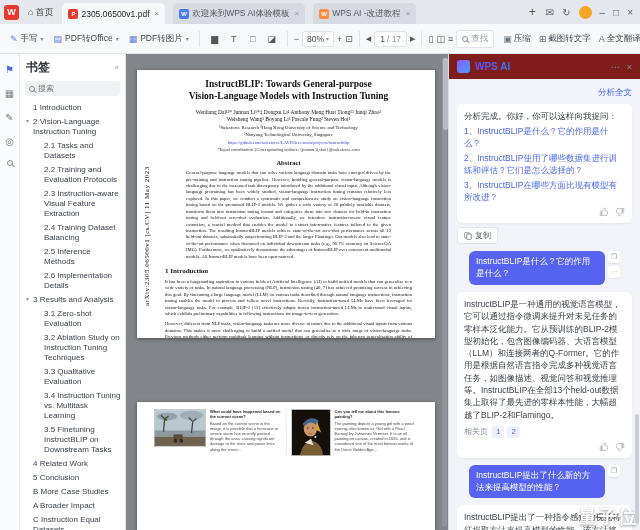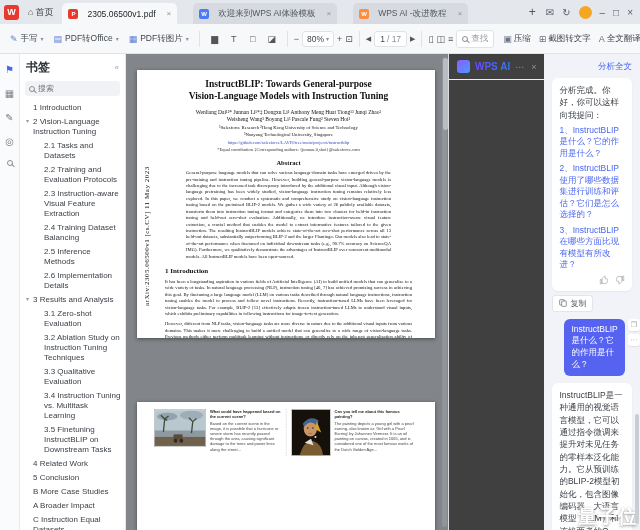--- a/index.html
+++ b/index.html
@@ -3,21 +3,21 @@
 <meta charset="utf-8">
 <style>
   *{margin:0;padding:0;box-sizing:border-box}
   html,body{width:640px;height:530px;overflow:hidden}
   body{font-family:"Liberation Sans","DejaVu Sans",sans-serif;font-size:9px;color:#333;background:#eef0f3}
   
   .titlebar{height:24px;background:#e4e7ec;display:flex;align-items:center;padding:0 4px;gap:4px}
   .wps-logo{width:15px;height:15px;background:#e8392f;border-radius:3px;color:#fff;font-weight:bold;font-size:9px;display:flex;align-items:center;justify-content:center;flex:none}
   .home-btn{display:flex;align-items:center;gap:2px;font-size:9px;color:#444;padding:0 5px;height:18px;border-radius:3px;flex:none}
   .tabs{display:flex;align-items:flex-end;height:24px;flex:1;min-width:0;overflow:hidden}
-  .tab{display:flex;align-items:center;gap:9px;height:21px;padding:0 6px;font-size:8.5px;color:#51565c;background:#d7dbe1;border-radius:5px 5px 0 0;margin-right:16px;max-width:165px;white-space:nowrap;overflow:hidden;flex:none}
+  .tab{display:flex;align-items:center;gap:3px;height:21px;padding:0 6px;font-size:8.5px;color:#51565c;background:#d7dbe1;border-radius:5px 5px 0 0;margin-right:8px;max-width:165px;white-space:nowrap;overflow:hidden;flex:none}
   .tab.active{background:#f7f8fa;color:#23262a}
   .tab .lbl{overflow:hidden;text-overflow:ellipsis}
   .ficon{width:10px;height:10px;border-radius:2px;color:#fff;font-size:6px;font-weight:bold;display:flex;align-items:center;justify-content:center;flex:none;background:#888}
   .ficon.pdf{background:#e8392f}.ficon.doc{background:#4a7bf6}.ficon.doc2{background:#ff8c3e}
   .tab-close{color:#8a9098;font-size:8px;margin-left:2px}
   .newtab{font-size:12px;color:#555;padding:0 6px;flex:none}
   .tb-right{display:flex;align-items:center;gap:8px;color:#5a6068;font-size:10px;padding-right:3px;flex:none}
   .avatar{width:13px;height:13px;border-radius:50%;background:#f5a623;color:#fff;font-size:7px;display:flex;align-items:center;justify-content:center}
   
   .toolbar{height:30px;background:#f7f8fa;border-bottom:1px solid #dfe2e7;display:flex;align-items:center;padding:0 6px;gap:3px;font-size:8.5px;color:#41464c;white-space:nowrap}
@@ -69,21 +69,21 @@
   .arxiv{position:absolute;left:6px;top:236px;transform:rotate(-90deg);transform-origin:left top;font-size:7px;color:#111;white-space:nowrap;font-family:"Liberation Serif","DejaVu Serif",serif;letter-spacing:.5px}
   .figrow{display:flex;padding:14px 24px;gap:0}
   .figcell{width:50%;display:flex;gap:8px;padding:0 10px}
   .figcell+.figcell{border-left:1px dashed #b8bcc2}
   .figtxt{font-size:8px;line-height:1.3;color:#444;font-family:"Liberation Sans",sans-serif}
   .figtxt .fp{font-weight:bold;color:#222;margin-bottom:3px}
   .figimg{flex:none;border:1px solid #999}
   .pscroll{position:absolute;right:1px;top:3px;width:5px;height:470px;background:rgba(255,255,255,.12);border-radius:3px}
   .pthumb{position:absolute;right:0;top:4px;width:5px;height:72px;background:#b9bcc1;border-radius:3px}
   
-  .ai{width:192px;display:flex;flex-direction:row;background:#404040;border-left:1px solid #d9dce1;flex:none}
+  .ai{width:192px;display:flex;flex-direction:column;background:#7f1d1d;border-left:1px solid #d9dce1;flex:none}
   .ai-head{height:26px;display:flex;align-items:center;padding:0 8px;gap:5px;border-bottom:1px solid #eceef2;flex:none}
   .ai-logo{width:13px;height:13px;border-radius:3px;background:linear-gradient(135deg,#8a5cff,#4a9bff);flex:none}
   .ai-title{font-weight:bold;font-size:10px;background:linear-gradient(90deg,#6a4bff,#2f7bff);-webkit-background-clip:text;background-clip:text;color:transparent}
   .ai-hicons{margin-left:auto;display:flex;gap:7px;color:#8a9097;font-size:9px}
   .chat{flex:1;background:#f1f3f8;padding:7px 8px;overflow:hidden;position:relative;font-size:8.5px}
   .analyze{text-align:right;color:#4a66f0;margin-bottom:5px}
   .card{background:#fff;border-radius:6px;padding:6px 7px;line-height:1.45;color:#3a3f46;box-shadow:0 1px 2px rgba(31,35,41,.06)}
   .qlink{color:#4a66f0;margin-top:4px;line-height:1.35;cursor:pointer}
   .card-foot{display:flex;justify-content:flex-end;gap:6px;margin-top:4px;color:#9aa0a8}
   .thumb{width:10px;height:10px}

